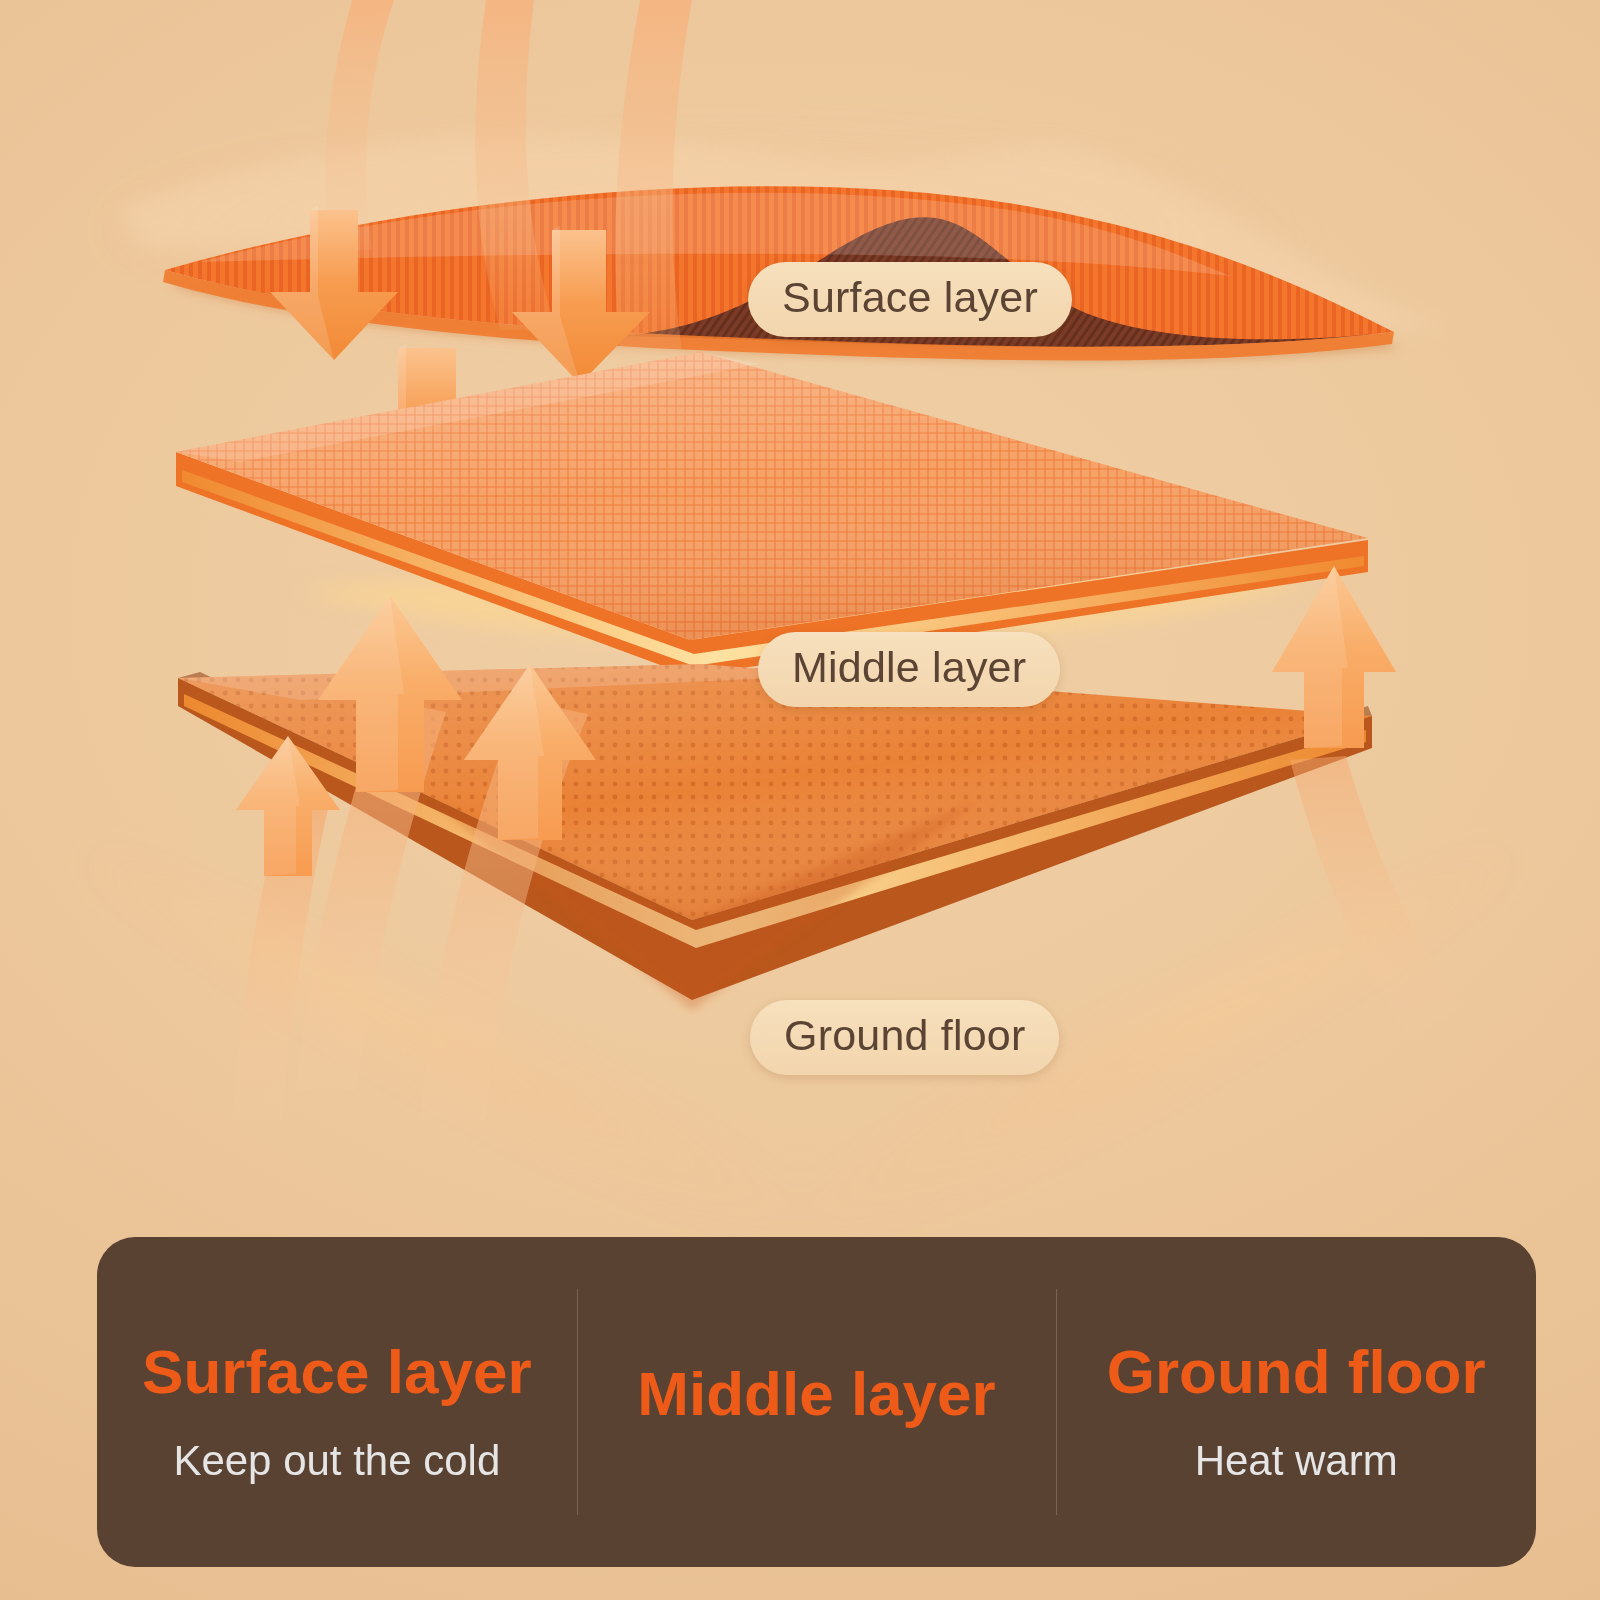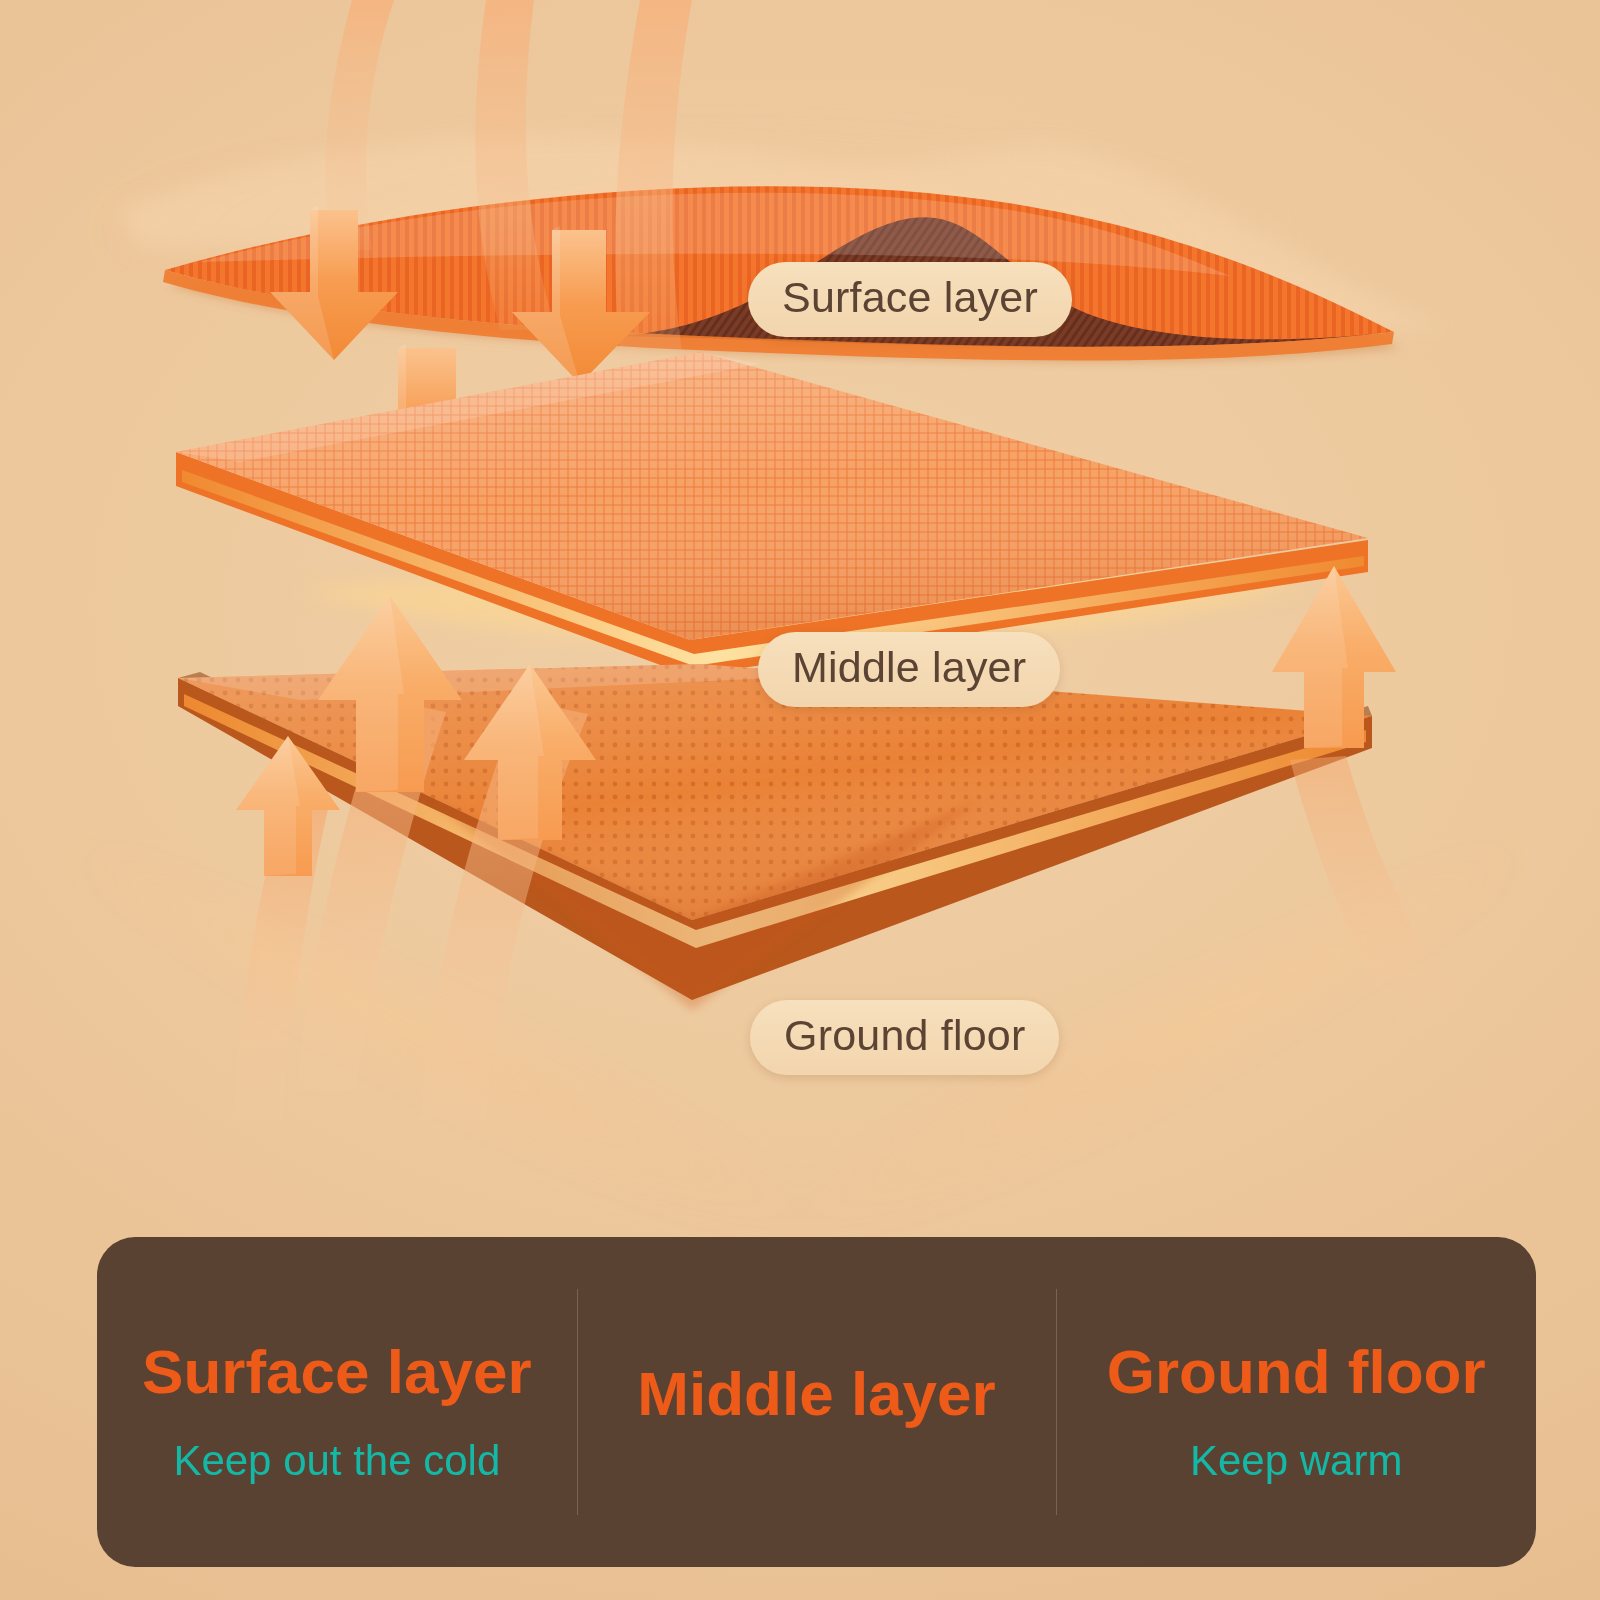--- a/index.html
+++ b/index.html
@@ -57,21 +57,21 @@
   }
   .card-title{
     color:#ee5a18;
     font-size:62px;
     font-weight:bold;
     line-height:1.05;
     margin-bottom:34px;
     white-space:nowrap;
   }
   .card-sub{
-    color:#14b8a6;
+    color:#e5e5e5;
     font-size:42px;
     line-height:1.05;
     white-space:nowrap;
   }
 </style>
 </head>
 <body>
 
 <div id="stage">
 
@@ -265,17 +265,17 @@
   <div id="card">
     <div class="card-col">
       <div class="card-title">Surface layer</div>
       <div class="card-sub">Keep out the cold</div>
     </div>
     <div class="card-col">
       <div class="card-title">Middle layer</div>
     </div>
     <div class="card-col">
       <div class="card-title">Ground floor</div>
-      <div class="card-sub">Keep warm</div>
+      <div class="card-sub">Heat warm</div>
     </div>
   </div>
 
 </div>
 
 </body></html>

